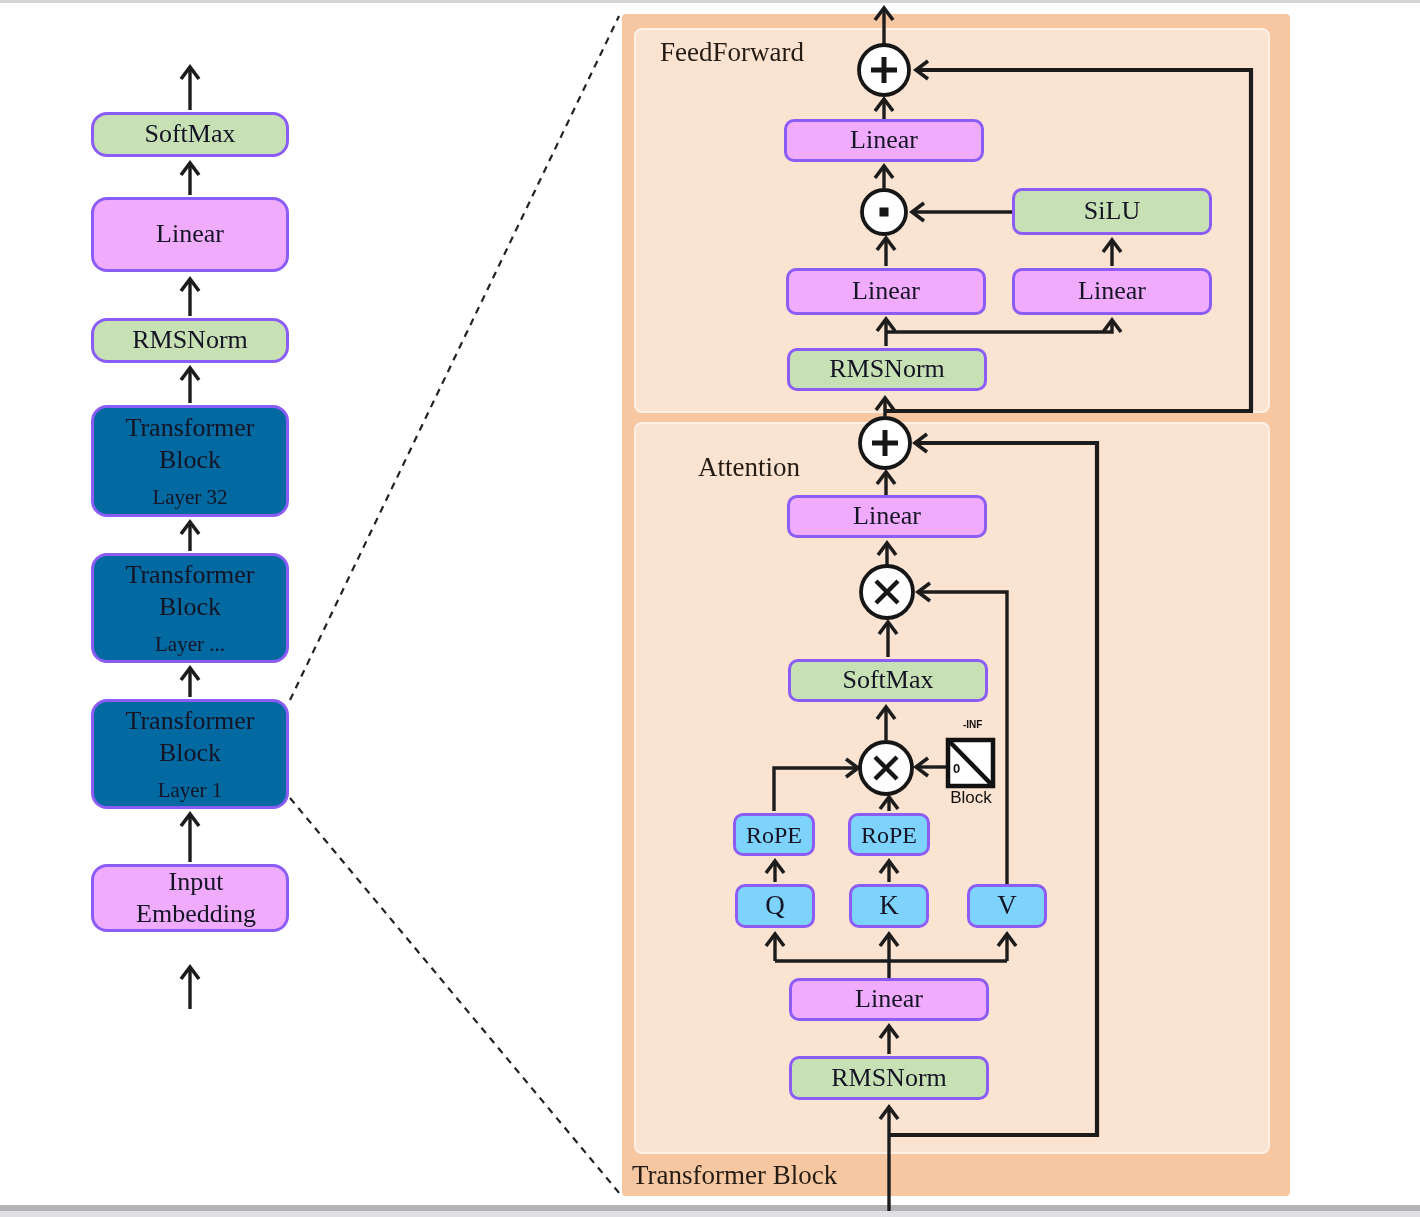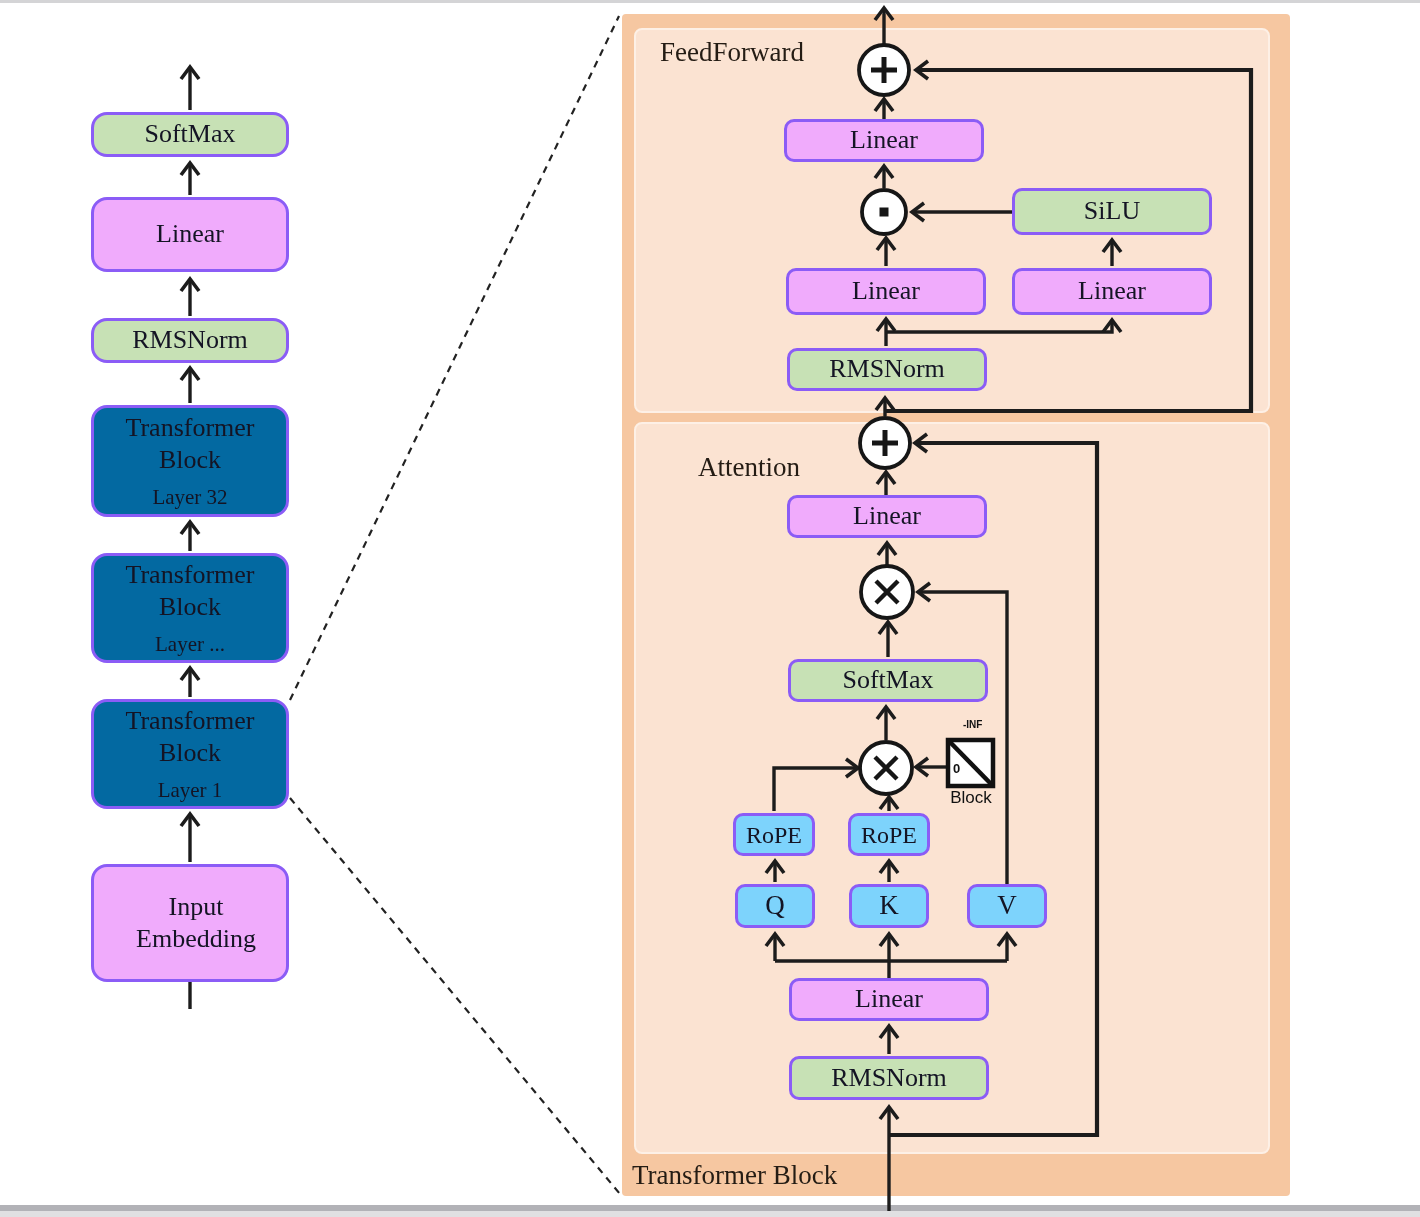--- a/index.html
+++ b/index.html
@@ -136,21 +136,21 @@
   <div class="box r16 orange" style="left:91px;top:553px;width:198px;height:110px;">
     <span class="lbl-main">Transformer
 Block</span>
     <span class="lbl-sub">Layer ...</span>
   </div>
   <div class="box r16 orange" style="left:91px;top:699px;width:198px;height:110px;">
     <span class="lbl-main">Transformer
 Block</span>
     <span class="lbl-sub">Layer 1</span>
   </div>
-  <div class="box r16 blue" style="left:91px;top:864px;width:198px;height:118px;padding-left:12px;">
+  <div class="box r16 blue" style="left:91px;top:864px;width:198px;height:68px;padding-left:12px;">
     <span class="lbl-main">Input
 Embedding</span>
   </div>
 
   <div class="seclabel" style="left:660px;top:37px;">FeedForward</div>
   <div class="seclabel" style="left:662px;top:452px;margin-left:36px;">Attention</div>
   <div class="seclabel" style="left:632px;top:1160px;">Transformer Block</div>
 
   <div class="box r10 blue" style="left:784px;top:119px;width:200px;height:43px;">
     <span class="lbl-main">Linear</span>

